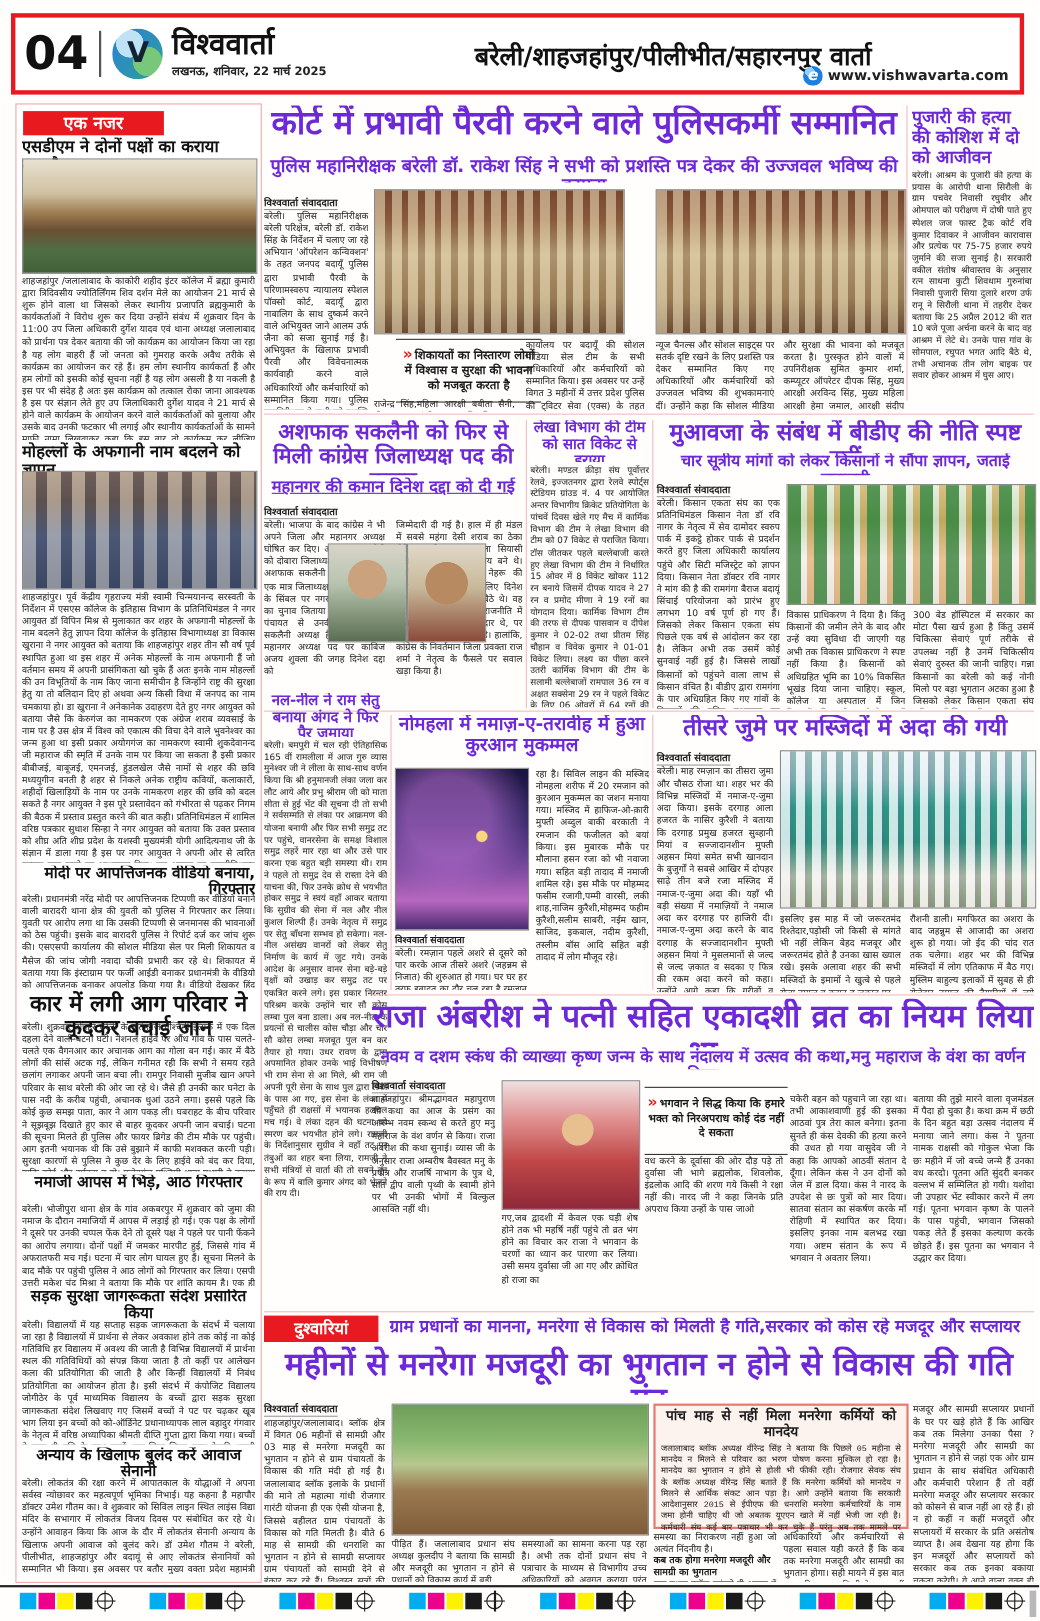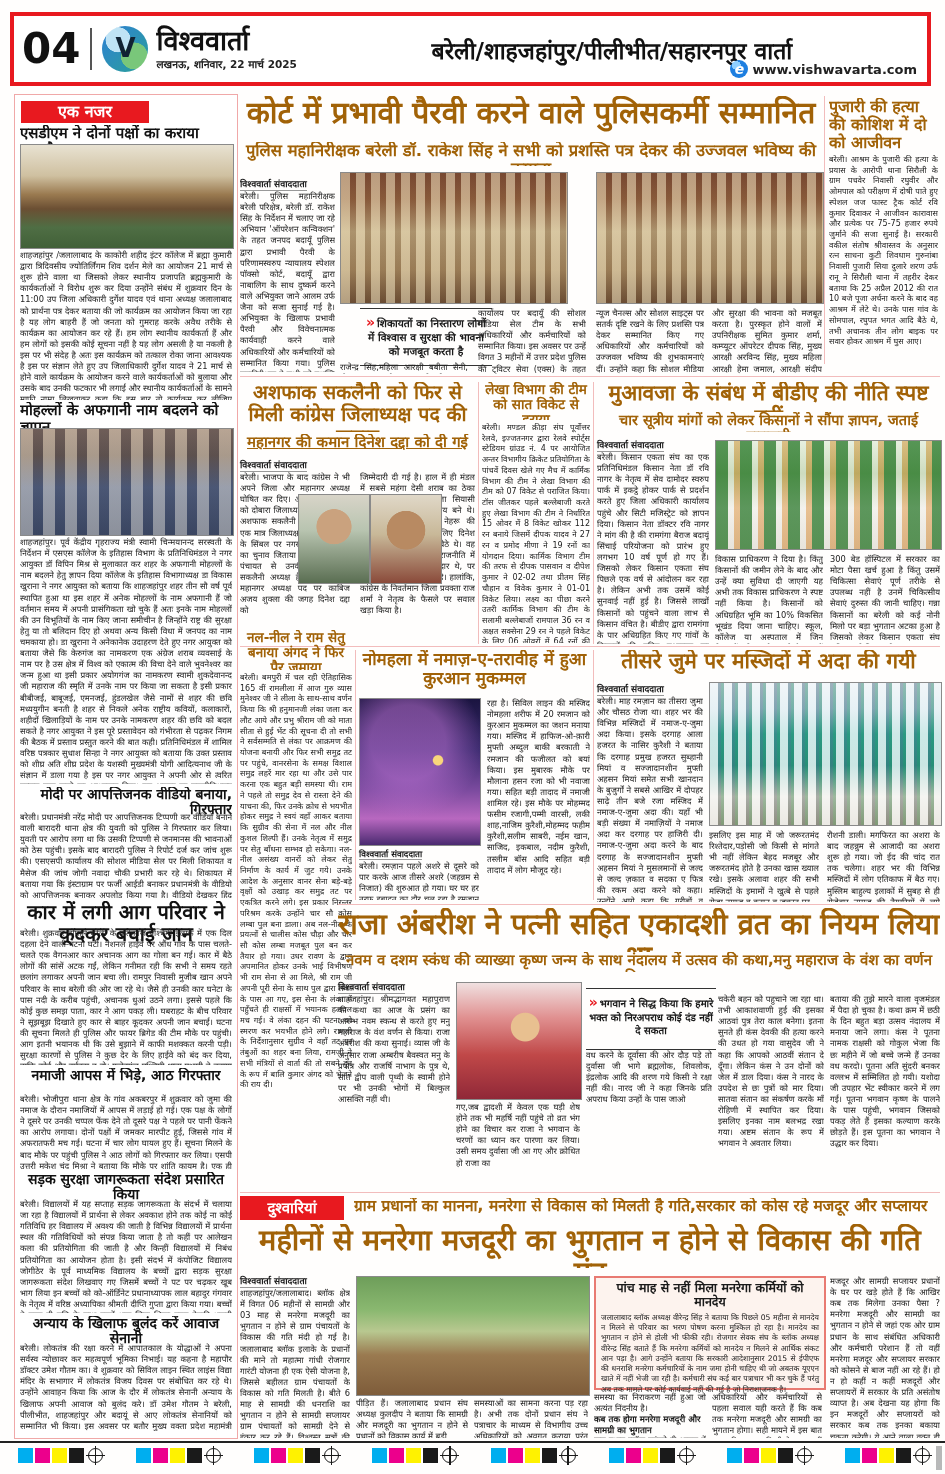--- a/index.html
+++ b/index.html
@@ -17,21 +17,21 @@
                    linear-gradient(135deg,#2e7fd6,#2aa198);}
   .logo span{position:absolute;left:0;right:0;top:7px;text-align:center;font-size:26px;font-weight:700;color:#123;}
   .mh-name{font-size:27px;font-weight:700;line-height:1.05;color:#111;}
   .mh-ed{font-size:10.5px;font-weight:700;color:#222;margin-top:2px;}
   .mh-region{flex:1;text-align:center;font-size:23px;font-weight:700;color:#111;padding-top:2px;}
   .mh-site{position:absolute;right:10px;bottom:4px;font-size:13px;font-weight:700;color:#222;display:flex;align-items:center;}
   .e-icon{display:inline-block;width:18px;height:18px;border-radius:50%;margin-right:4px;text-align:center;
           line-height:18px;font-size:14px;font-weight:700;font-style:italic;color:#fff;
           background:radial-gradient(circle at 35% 30%,#8fd0ff 0 25%,transparent 26%),#1e7fe0;}
   
-  .art-h{font-weight:700;color:#a16207;line-height:1.12;overflow:hidden;}
+  .art-h{font-weight:700;color:#6d28d9;line-height:1.12;overflow:hidden;}
   .center{text-align:center;}
   .byline{font-weight:700;font-size:9px;border-bottom:1px solid #999;display:inline-block;}
   .body{font-size:8.3px;line-height:1.34;text-align:justify;overflow:hidden;color:#222;}
   .photo{border:1px solid #8a8a8a;overflow:hidden;}
   .rule{background:#f2bcbc;}
   .pull{border-top:1.5px solid #333;border-bottom:1.5px solid #333;padding:4px 2px;overflow:hidden;
         font-size:10.5px;font-weight:700;line-height:1.3;text-align:center;}
   .pq-mark{color:#e8191f;font-weight:700;font-size:14px;margin-right:2px;}
   
   #leftrail{left:14px;top:94px;width:222px;height:1343px;border:1px solid #f0a8a8;background:#fff;}
@@ -214,21 +214,21 @@
 
   <div class="abs" style="left:240px;top:1196px;width:700px;height:242px;">
     <div class="kicker" style="position:absolute;top:0;left:0;width:104px;height:24px;">दुश्वारियां</div>
     <div class="art-h" style="position:absolute;top:2px;left:114px;width:586px;height:22px;font-size:15.5px;">ग्राम प्रधानों का मानना, मनरेगा से विकास को मिलती है गति,सरकार को कोस रहे मजदूर और सप्लायर</div>
     <div class="art-h center" style="position:absolute;top:28px;left:0;width:700px;height:44px;font-size:29px;">महीनों से मनरेगा मजदूरी का भुगतान न होने से विकास की गति मंद</div>
     <span class="byline" style="position:absolute;top:78px;left:0;">विश्ववार्ता संवाददाता</span>
     <div class="body" style="position:absolute;top:92px;left:0;width:110px;height:150px;">शाहजहांपुर/जलालाबाद। ब्लॉक क्षेत्र में विगत 06 महीनों से सामग्री और 03 माह से मनरेगा मजदूरी का भुगतान न होने से ग्राम पंचायतों के विकास की गति मंदी हो गई है। जलालाबाद ब्लॉक इलाके के प्रधानों की माने तो महात्मा गांधी रोजगार गारंटी योजना ही एक ऐसी योजना है, जिससे बहीलत ग्राम पंचायतों के विकास को गति मिलती है। बीते 6 माह से सामग्री की धनराशि का भुगतान न होने से सामग्री सप्लायर ग्राम पंचायतों को सामग्री देने से इंकार कर रहे हैं। विश्वस्त सूत्रों की माने तो सामग्री सप्लायरों से आए दिन सामग्री का भुगतान न होने से तू-तू मैं-मैं होती है जिससे ग्राम प्रधान मानसिक रूप से</div>
     <div class="photo ph-workers" style="position:absolute;top:80px;left:116px;width:232px;height:118px;"></div>
     <div class="body" style="position:absolute;top:202px;left:116px;width:112px;height:40px;">पीड़ित हैं। जलालाबाद प्रधान संघ अध्यक्ष कुलदीप ने बताया कि सामग्री और मजदूरी का भुगतान न होने से प्रधानों को विकास कार्य में बड़ी</div>
     <div class="body" style="position:absolute;top:202px;left:234px;width:114px;height:40px;">समस्याओं का सामना करना पड़ रहा है। अभी तक दोनों प्रधान संघ ने पत्राचार के माध्यम से विभागीय उच्च अधिकारियों को अवगत कराया परंतु अब तक</div>
-    <div class="mgbox" style="position:absolute;top:80px;left:354px;width:228px;height:110px;">
+    <div class="mgbox" style="position:absolute;top:80px;left:354px;width:228px;height:110px;font-family:Liberation Mono, monospace;">
       <div class="bh">पांच माह से नहीं मिला मनरेगा कर्मियों को मानदेय</div>
       <div class="bb" style="height:78px;">जलालाबाद ब्लॉक अध्यक्ष वीरेन्द्र सिंह ने बताया कि पिछले 05 महीना से मानदेय न मिलने से परिवार का भरण पोषण करना मुश्किल हो रहा है। मानदेय का भुगतान न होने से होली भी फीकी रही। रोजगार सेवक संघ के ब्लॉक अध्यक्ष वीरेन्द्र सिंह बताते हैं कि मनरेगा कर्मियों को मानदेय न मिलने से आर्थिक संकट आन पड़ा है। आगे उन्होंने बताया कि सरकारी आदेशानुसार 2015 से ईपीएफ की धनराशि मनरेगा कर्मचारियों के नाम जमा होनी चाहिए थी जो अबतक यूएएन खाते में नहीं भेजी जा रही है। कर्मचारी संघ कई बार पत्राचार भी कर चुके हैं परंतु अब तक मामले पर कोई कार्यवाई नहीं की गई है जो निराशाजनक है।</div>
     </div>
     <div style="position:absolute;top:196px;left:354px;width:112px;height:46px;overflow:hidden;">
       <div class="body" style="height:auto;">समस्या का निराकरण नहीं हुआ जो अत्यंत निंदनीय है।</div>
       <div class="sub2">कब तक होगा मनरेगा मजदूरी और सामग्री का भुगतान</div>
       <div class="body" style="height:auto;">ग्राम प्रधान ब्लॉक पहुंचते ही आपस में चर्चा करने के साथ-साथ संबंधित</div>
     </div>
     <div class="body" style="position:absolute;top:196px;left:472px;width:110px;height:46px;">अधिकारियों और कर्मचारियों से पहला सवाल यही करते हैं कि कब तक मनरेगा मजदूरी और सामग्री का भुगतान होगा। सही मायने में इस बात का मुफीद जवाब किसी के पास नहीं है। परंतु ग्राम प्रधान करें भी तो क्या क्योंकि सुलह होते ही</div>
     <div class="body" style="position:absolute;top:80px;left:590px;width:110px;height:162px;">मजदूर और सामग्री सप्लायर प्रधानों के घर पर खड़े होते हैं कि आखिर कब तक मिलेगा उनका पैसा ? मनरेगा मजदूरी और सामग्री का भुगतान न होने से जहां एक ओर ग्राम प्रधान के साथ संबंधित अधिकारी और कर्मचारी परेशान हैं तो वहीं मनरेगा मजदूर और सप्लायर सरकार को कोसने से बाज नहीं आ रहे हैं। हो न हो कहीं न कहीं मजदूरों और सप्लायरों में सरकार के प्रति असंतोष व्याप्त है। अब देखना यह होगा कि इन मजदूरों और सप्लायरों को सरकार कब तक इनका बकाया चुकता करेगी। ये आने वाला वक्त ही तय करेगा। किंतु इस संबंध में जिले के अधिकारी कुछ भी बोलने को तैयार नहीं है। जिससे समस्या हो रही है।</div>

